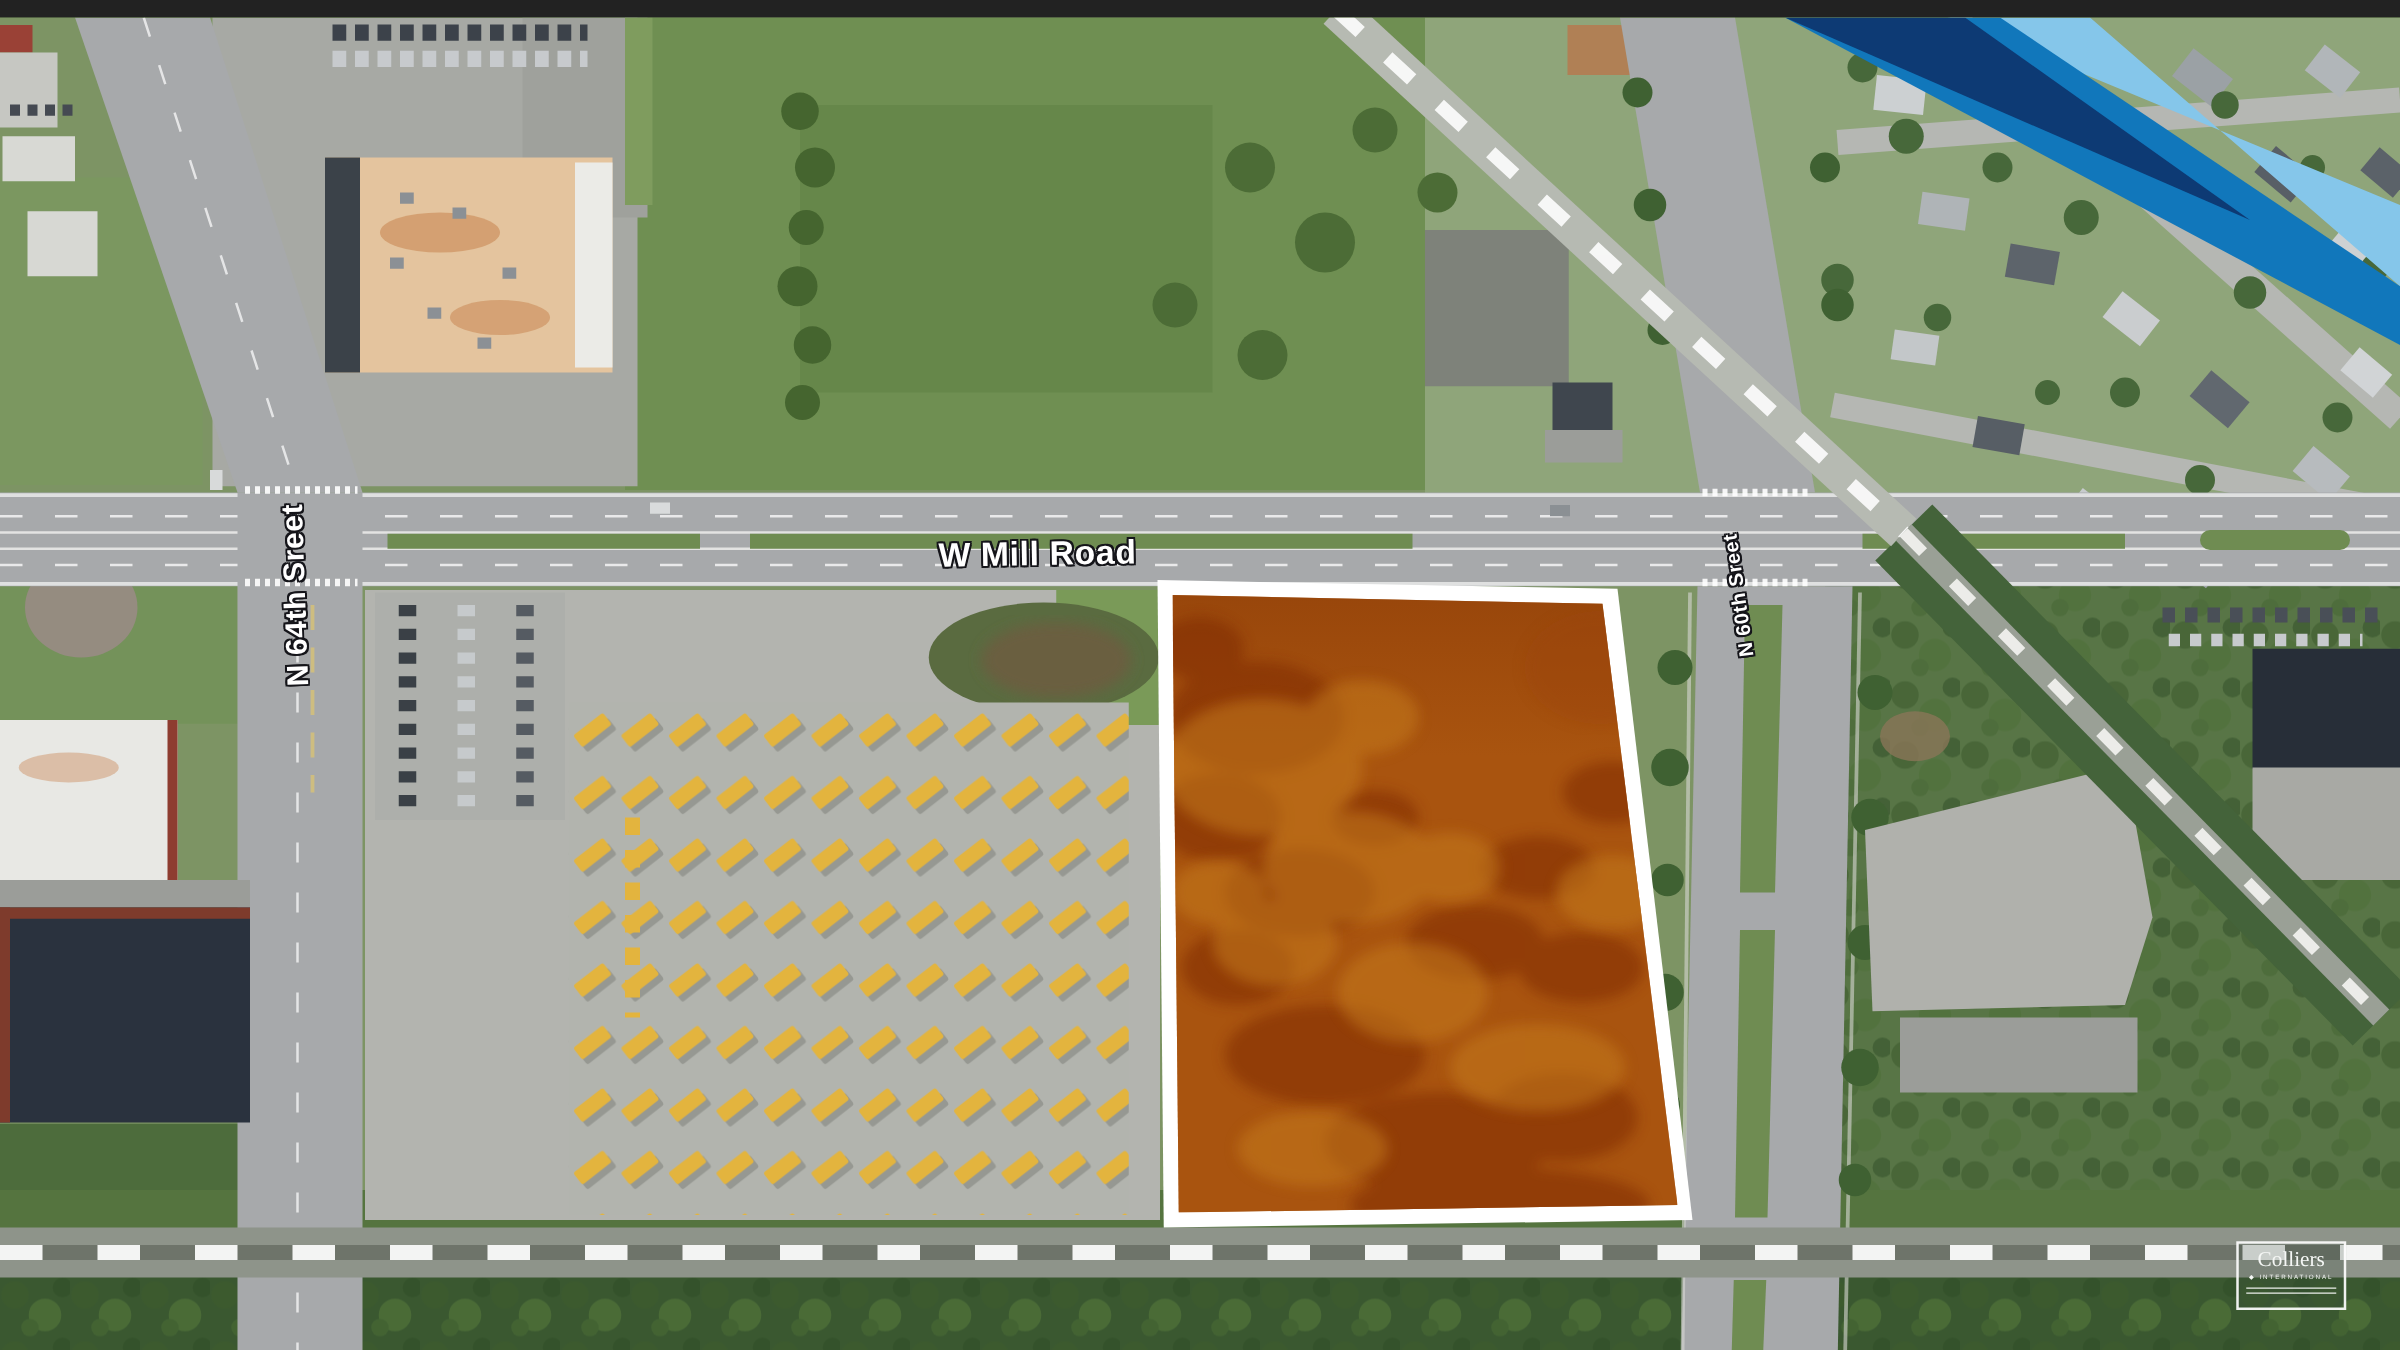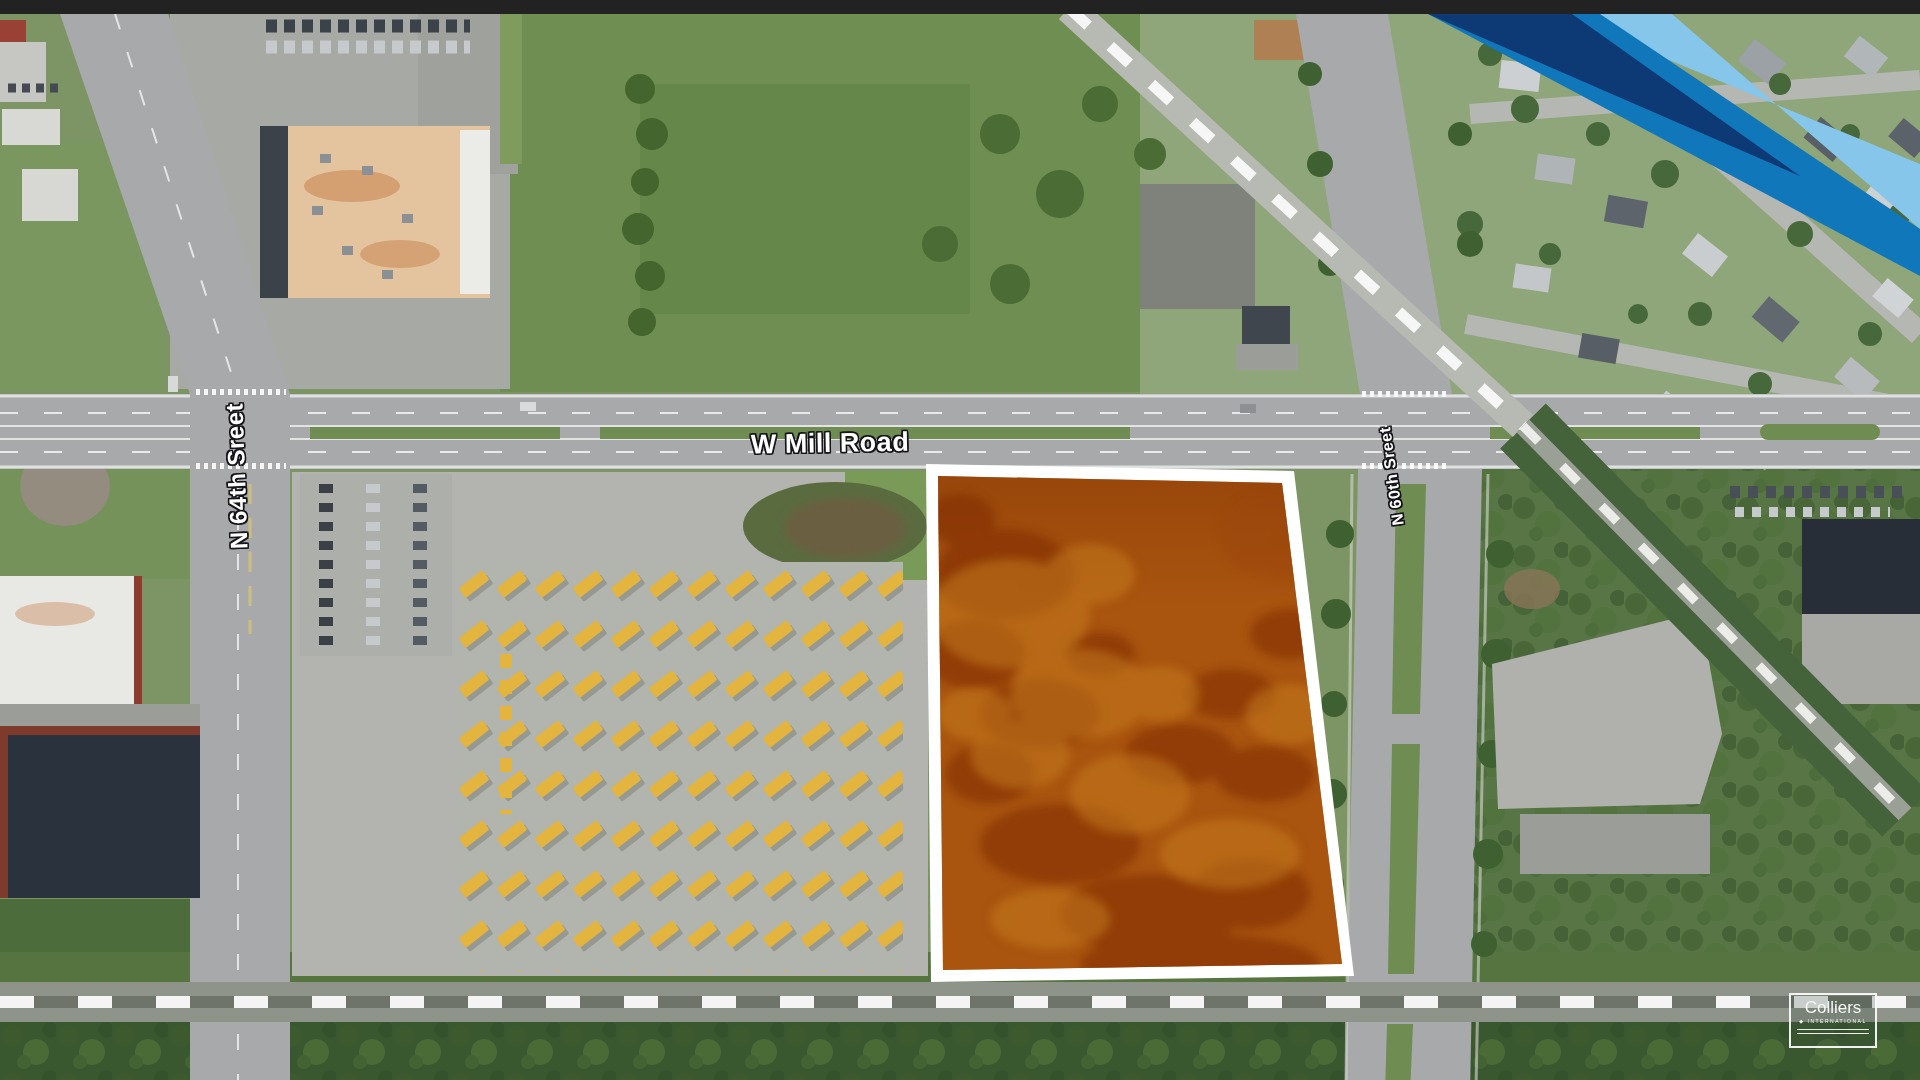--- a/index.html
+++ b/index.html
@@ -11,21 +11,21 @@
     text-shadow:-1.5px -1.5px 0 #15151a,1.5px -1.5px 0 #15151a,-1.5px 1.5px 0 #15151a,
                  1.5px 1.5px 0 #15151a,0 -1.5px 0 #15151a,0 1.5px 0 #15151a,
                 -1.5px 0 0 #15151a,1.5px 0 0 #15151a;}
   .lbl-mill{left:700px;top:414px;width:260px;font-size:27px;text-align:center;transform:rotate(-1deg);}
   .lbl-vert{transform:translate(-50%,-50%) rotate(-92deg);font-size:24px;}
   .lbl-n64{left:237px;top:462px;}
   .lbl-n60{left:1392px;top:462px;transform:translate(-50%,-50%) rotate(-98deg);}
   .logo{position:absolute;left:1789px;top:979px;width:88px;height:55px;box-sizing:border-box;
         border:2px solid rgba(255,255,255,.92);background:rgba(55,75,60,.22);
         color:#f5f7f5;text-align:center;}
-  .logo .brand{font-family:Liberation Sans, sans-serif;font-size:17px;margin-top:4px;line-height:18px;}
+  .logo .brand{font-family:Liberation Serif, serif;font-size:17px;margin-top:4px;line-height:18px;}
   .logo .division{font-size:5px;letter-spacing:1.5px;margin-top:1px;}
   .logo .rule{height:1px;background:rgba(255,255,255,.9);margin:0 6px;}
   .logo .rule.r1{margin-top:5px;}
   .logo .rule.r2{margin-top:3px;}
 </style>
 </head>
 <body>
 
 <div class="stage">
 

